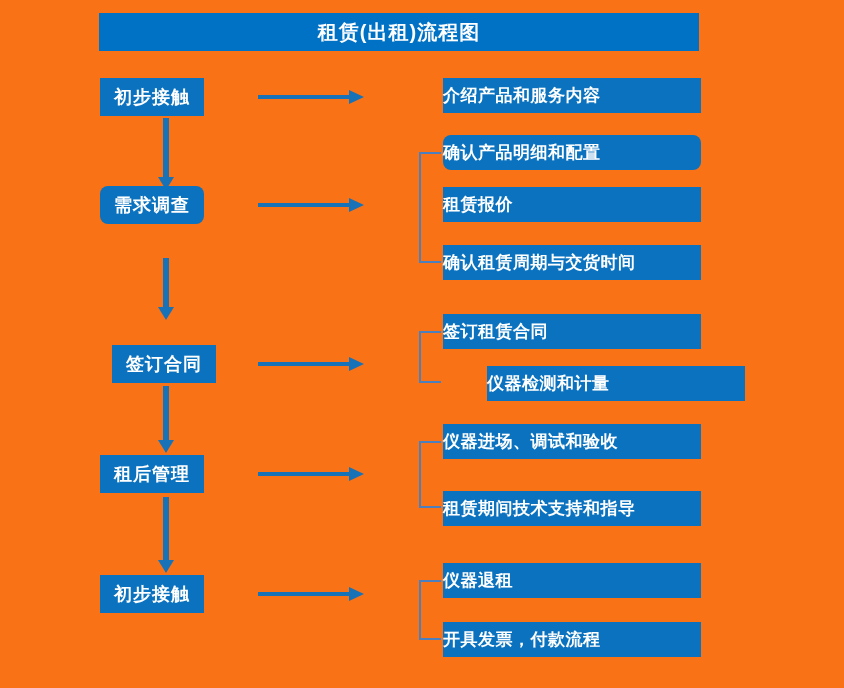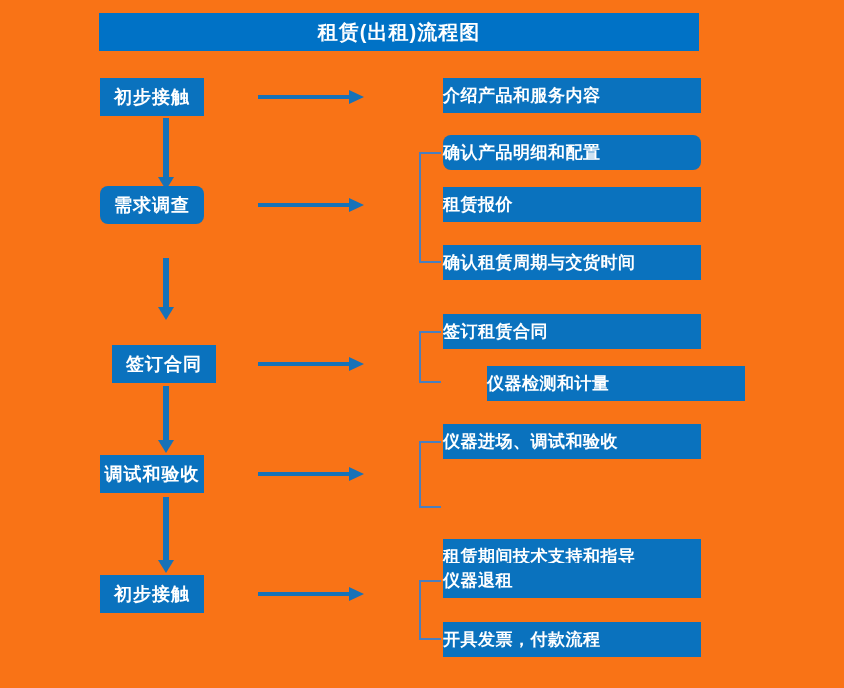--- a/index.html
+++ b/index.html
@@ -196,35 +196,35 @@
   </div>
   <div class="bracket" style="top:331px;height:52px;"></div>
   <div class="detail-box" style="top:314px;">
     <span class="box-text">签订租赁合同</span>
   </div>
   <div class="detail-box" style="top:366px;margin-left:44px;">
     <span class="box-text">仪器检测和计量</span>
   </div>
 
   <div class="stage-box" style="top:455px;">
-    <span class="box-text">调试和验收</span>
+    <span class="box-text">租后管理</span>
   </div>
   <div class="h-arrow" style="top:467px;">
     <div class="shaft"></div>
     <div class="head"></div>
   </div>
   <div class="v-arrow" style="top:497px;height:76px;">
     <div class="shaft" style="height:64px;"></div>
     <div class="head"></div>
   </div>
   <div class="bracket" style="top:441px;height:67px;"></div>
   <div class="detail-box" style="top:424px;">
     <span class="box-text">仪器进场、调试和验收</span>
   </div>
-  <div class="detail-box" style="top:491px;margin-top:48px;">
+  <div class="detail-box" style="top:491px;">
     <span class="box-text">租赁期间技术支持和指导</span>
   </div>
 
   <div class="stage-box" style="top:575px;">
     <span class="box-text">初步接触</span>
   </div>
   <div class="h-arrow" style="top:587px;">
     <div class="shaft"></div>
     <div class="head"></div>
   </div>

